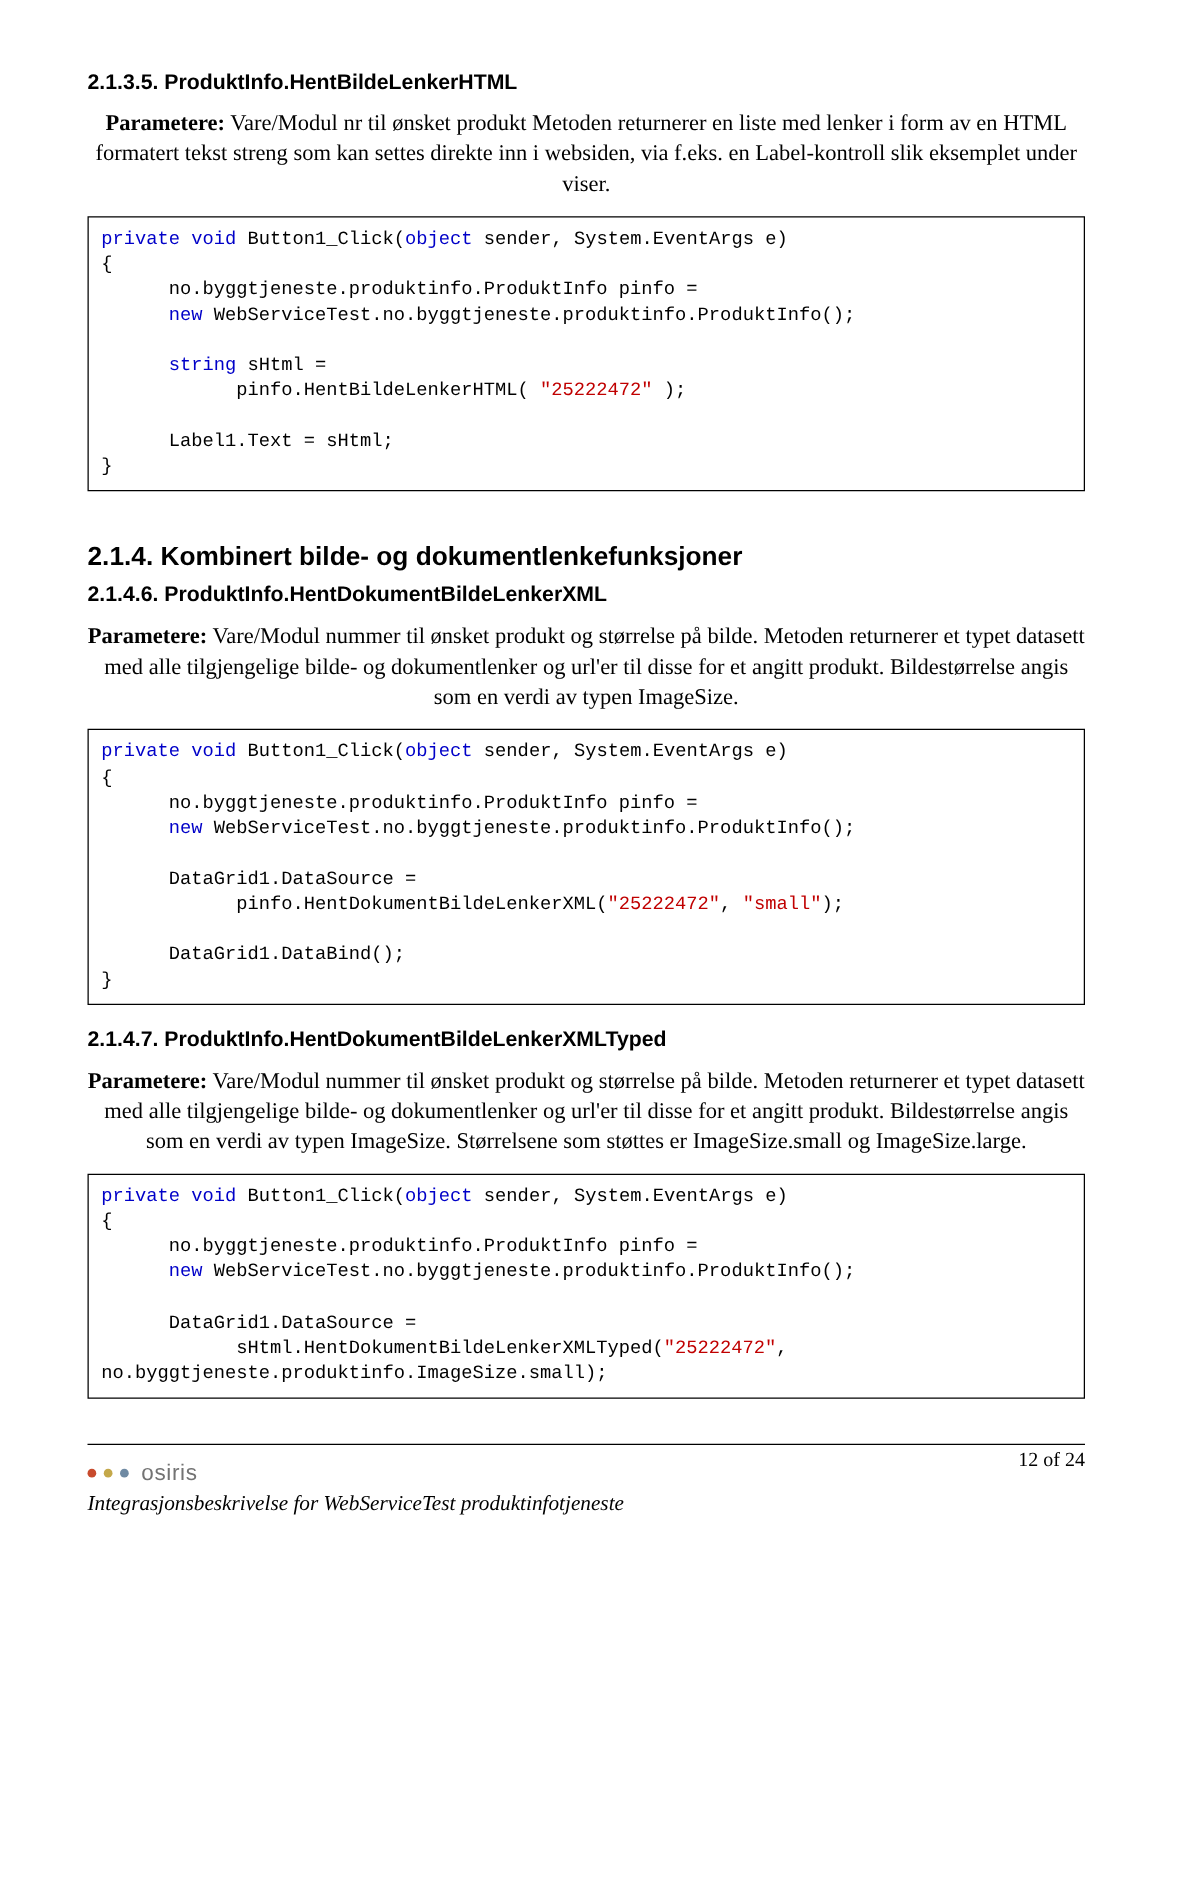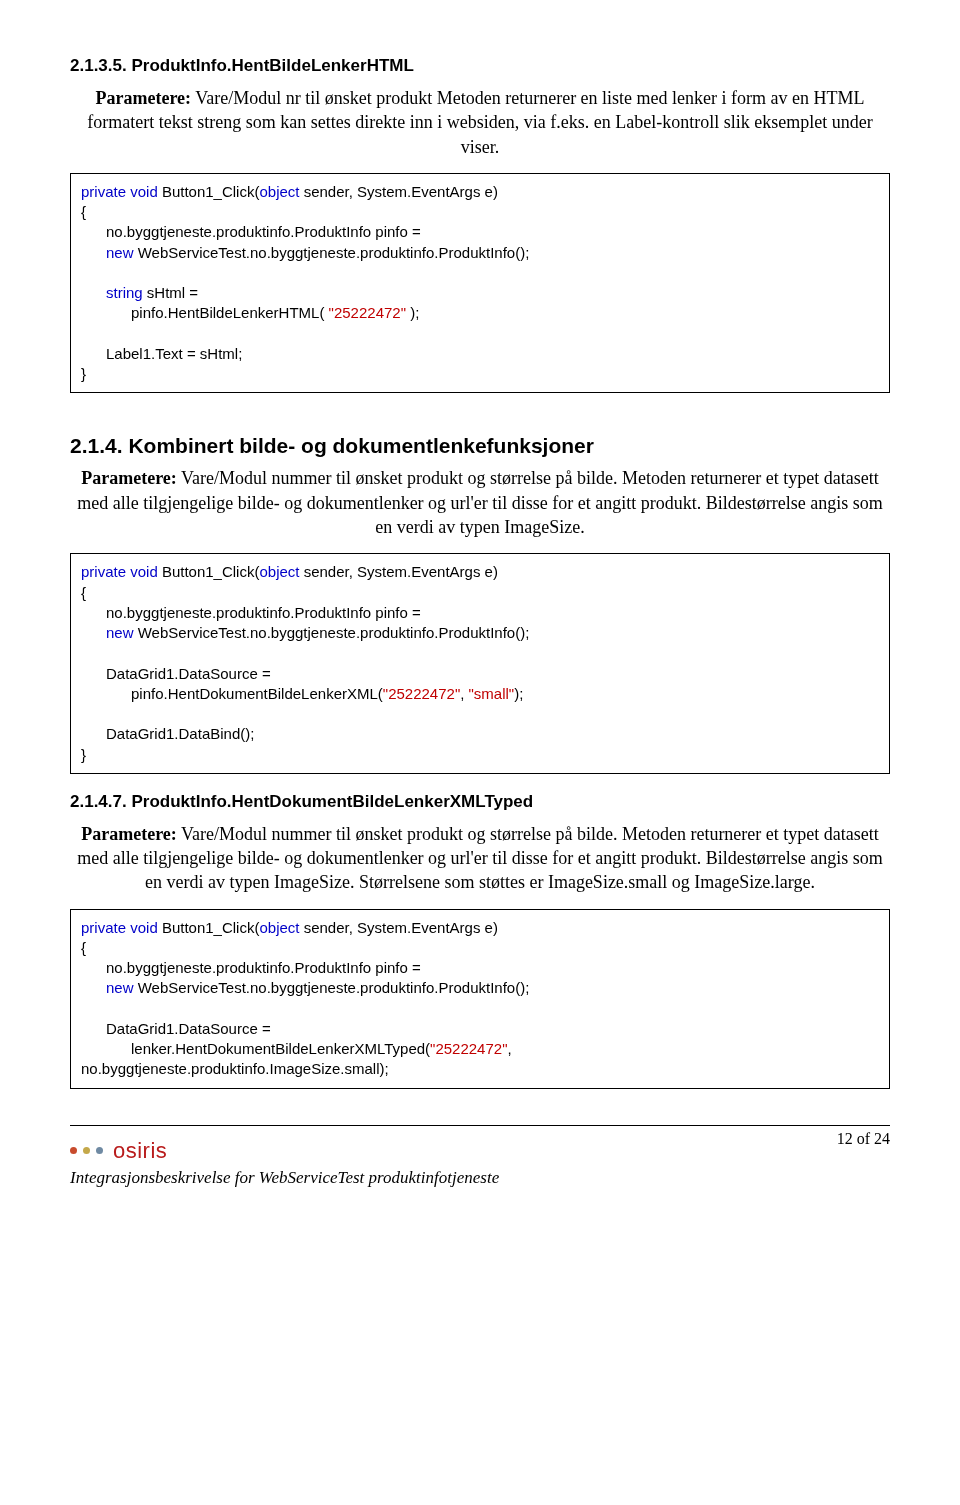--- a/index.html
+++ b/index.html
@@ -4,21 +4,21 @@
 <style>
   body {
     margin: 0;
     padding: 0;
     font-family: "Times New Roman", Times, serif;
     background: #fff;
     color: #000;
     width: 960px;
   }
   .page {
-    padding: 56px 70px 30px 70px;
+    padding: 56px 92px 30px 70px;
     box-sizing: border-box;
   }
   .h3 {
     font-family: Arial, Helvetica, sans-serif;
     font-weight: bold;
     font-size: 17px;
     margin: 0 0 10px 0;
   }
   .h2 {
     font-family: Arial, Helvetica, sans-serif;
@@ -30,21 +30,21 @@
     font-size: 18px;
     line-height: 1.35;
     margin: 0 0 14px 0;
     text-align: center;
   }
   p.body .bold { font-weight: bold; }
   .codebox {
     border: 1px solid #000;
     padding: 8px 10px 8px 10px;
     margin: 6px 0 18px 0;
-    font-family: Liberation Sans, sans-serif;
+    font-family: Liberation Mono, monospace;
     font-size: 15px;
     line-height: 1.35;
     white-space: pre;
     overflow: hidden;
   }
   .kw { color: #0000c8; }
   .str { color: #c00000; }
   .footer-sep {
     border: none;
     border-top: 1.5px solid #000;
@@ -70,22 +70,22 @@
   .footer .logo-row .dot {
     display: inline-block;
     width: 7px; height: 7px;
     border-radius: 50%;
   }
   .footer .logo-row .d1 { background: #c84b2d; }
   .footer .logo-row .d2 { background: #c4a84a; }
   .footer .logo-row .d3 { background: #6f8aa3; }
   .footer .logo-row .osiris {
     font-family: Arial, Helvetica, sans-serif;
-    color: #b91c1c;
-    font-size: 22px;
+    color: #737373;
+    font-size: 18px;
     letter-spacing: 0.5px;
     margin-left: 4px;
   }
   .footer .doctitle {
     font-style: italic;
     font-size: 17px;
   }
 </style>
 </head>
 <body>
@@ -109,20 +109,24 @@
 <span>            pinfo.HentBildeLenkerHTML( </span><span class="str">"25222472"</span><span> );</span>
 
 <span>      Label1.Text = sHtml;</span>
 <span>}</span></div>
 
   <div class="h2">
     <span>2.1.4.</span>
     <span>Kombinert bilde- og dokumentlenkefunksjoner</span>
   </div>
 
+  <div class="h3">
+    <span>2.1.4.6.</span>
+    <span>ProduktInfo.HentDokumentBildeLenkerXML</span>
+  </div>
   <p class="body">
     <span class="bold">Parametere:</span><span> Vare/Modul nummer til ønsket produkt og størrelse på bilde.
 Metoden returnerer et typet datasett med alle tilgjengelige bilde- og dokumentlenker og url'er til disse for et angitt produkt. Bildestørrelse angis som en verdi av typen ImageSize.</span>
   </p>
   <div class="codebox"><span class="kw">private</span> <span class="kw">void</span><span> Button1_Click(</span><span class="kw">object</span><span> sender, System.EventArgs e)</span>
 <span>{</span>
 <span>      no.byggtjeneste.produktinfo.ProduktInfo pinfo = </span>
       <span class="kw">new</span><span> WebServiceTest.no.byggtjeneste.produktinfo.ProduktInfo();</span>
 
 <span>      DataGrid1.DataSource = </span>
@@ -138,21 +142,21 @@
   <p class="body">
     <span class="bold">Parametere:</span><span> Vare/Modul nummer til ønsket produkt og størrelse på bilde.
 Metoden returnerer et typet datasett med alle tilgjengelige bilde- og dokumentlenker og url'er til disse for et angitt produkt. Bildestørrelse angis som en verdi av typen ImageSize. Størrelsene som støttes er ImageSize.small og ImageSize.large.</span>
   </p>
   <div class="codebox"><span class="kw">private</span> <span class="kw">void</span><span> Button1_Click(</span><span class="kw">object</span><span> sender, System.EventArgs e)</span>
 <span>{</span>
 <span>      no.byggtjeneste.produktinfo.ProduktInfo pinfo = </span>
       <span class="kw">new</span><span> WebServiceTest.no.byggtjeneste.produktinfo.ProduktInfo();</span>
 
 <span>      DataGrid1.DataSource = </span>
-<span>            lenker.HentDokumentBildeLenkerXMLTyped(</span><span class="str">"25222472"</span><span>, </span>
+<span>            sHtml.HentDokumentBildeLenkerXMLTyped(</span><span class="str">"25222472"</span><span>, </span>
 <span>no.byggtjeneste.produktinfo.ImageSize.small);</span></div>
 
   <hr class="footer-sep">
   <div class="footer">
     <div class="pagenum">12 of 24</div>
     <div class="logo-row">
       <span class="dot d1"></span>
       <span class="dot d2"></span>
       <span class="dot d3"></span>
       <span class="osiris">osiris</span>

